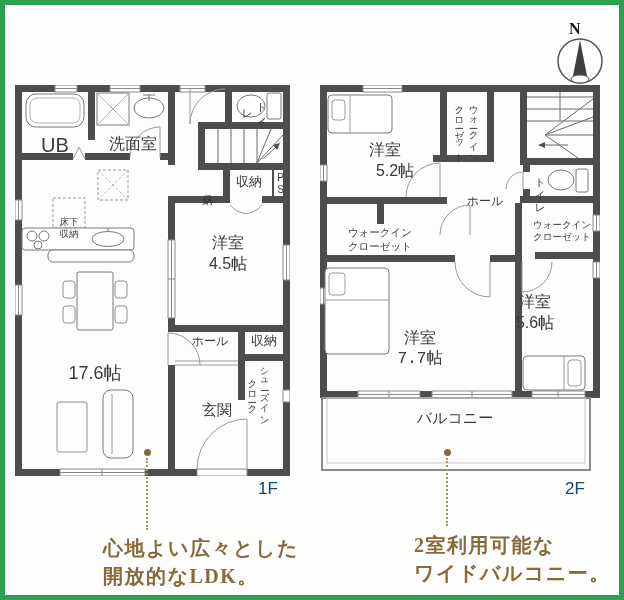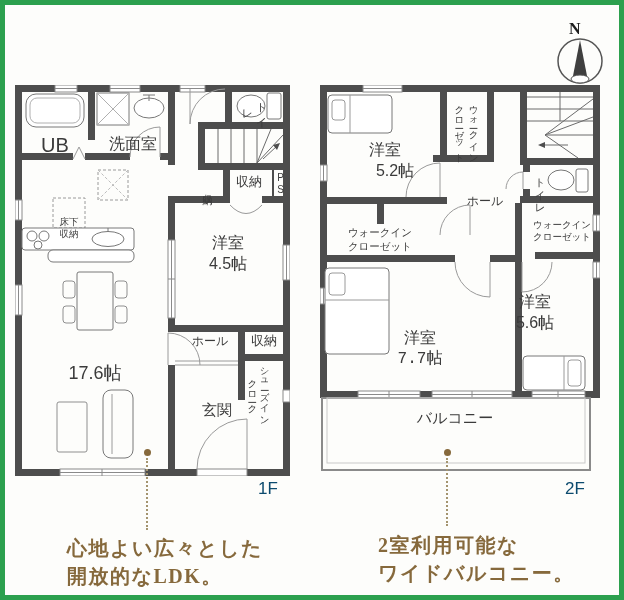--- a/index.html
+++ b/index.html
@@ -7,21 +7,21 @@
           font-family:"Liberation Sans",sans-serif;}
   .green-frame{position:absolute;inset:0;border:5px solid #2ca04e;pointer-events:none;z-index:40;}
   .plan-svg{position:absolute;z-index:2;}
   .lbl{position:absolute;color:#3b3b3b;text-align:center;line-height:1.3;z-index:10;white-space:nowrap;}
   .lbl2{white-space:pre-line;}
   .vert{writing-mode:vertical-rl;text-orientation:upright;letter-spacing:1px;white-space:normal;}
   .floor-tag{position:absolute;color:#0c4a6e;font-size:17px;z-index:10;}
   .compass-n{position:absolute;color:#1d1d1d;font-weight:bold;font-size:16px;z-index:10;
              font-family:"Liberation Serif",serif;}
   .cap{position:absolute;font-family:"Liberation Serif",serif;font-weight:600;text-align:left;
-       letter-spacing:1.5px;line-height:1.4;z-index:10;}
+       letter-spacing:1.5px;line-height:1.4;z-index:10;margin-left:36px;}
   .leader{position:absolute;border-left:2px dotted #a4946f;z-index:5;}
   .leader-dot{position:absolute;width:7px;height:7px;border-radius:50%;background:#86693c;z-index:6;}
 </style>
 </head>
 <body>
 
 <div class="canvas">
   <div class="green-frame"></div>
 
   <div class="compass-n" style="left:569px;top:20px;">N</div>

